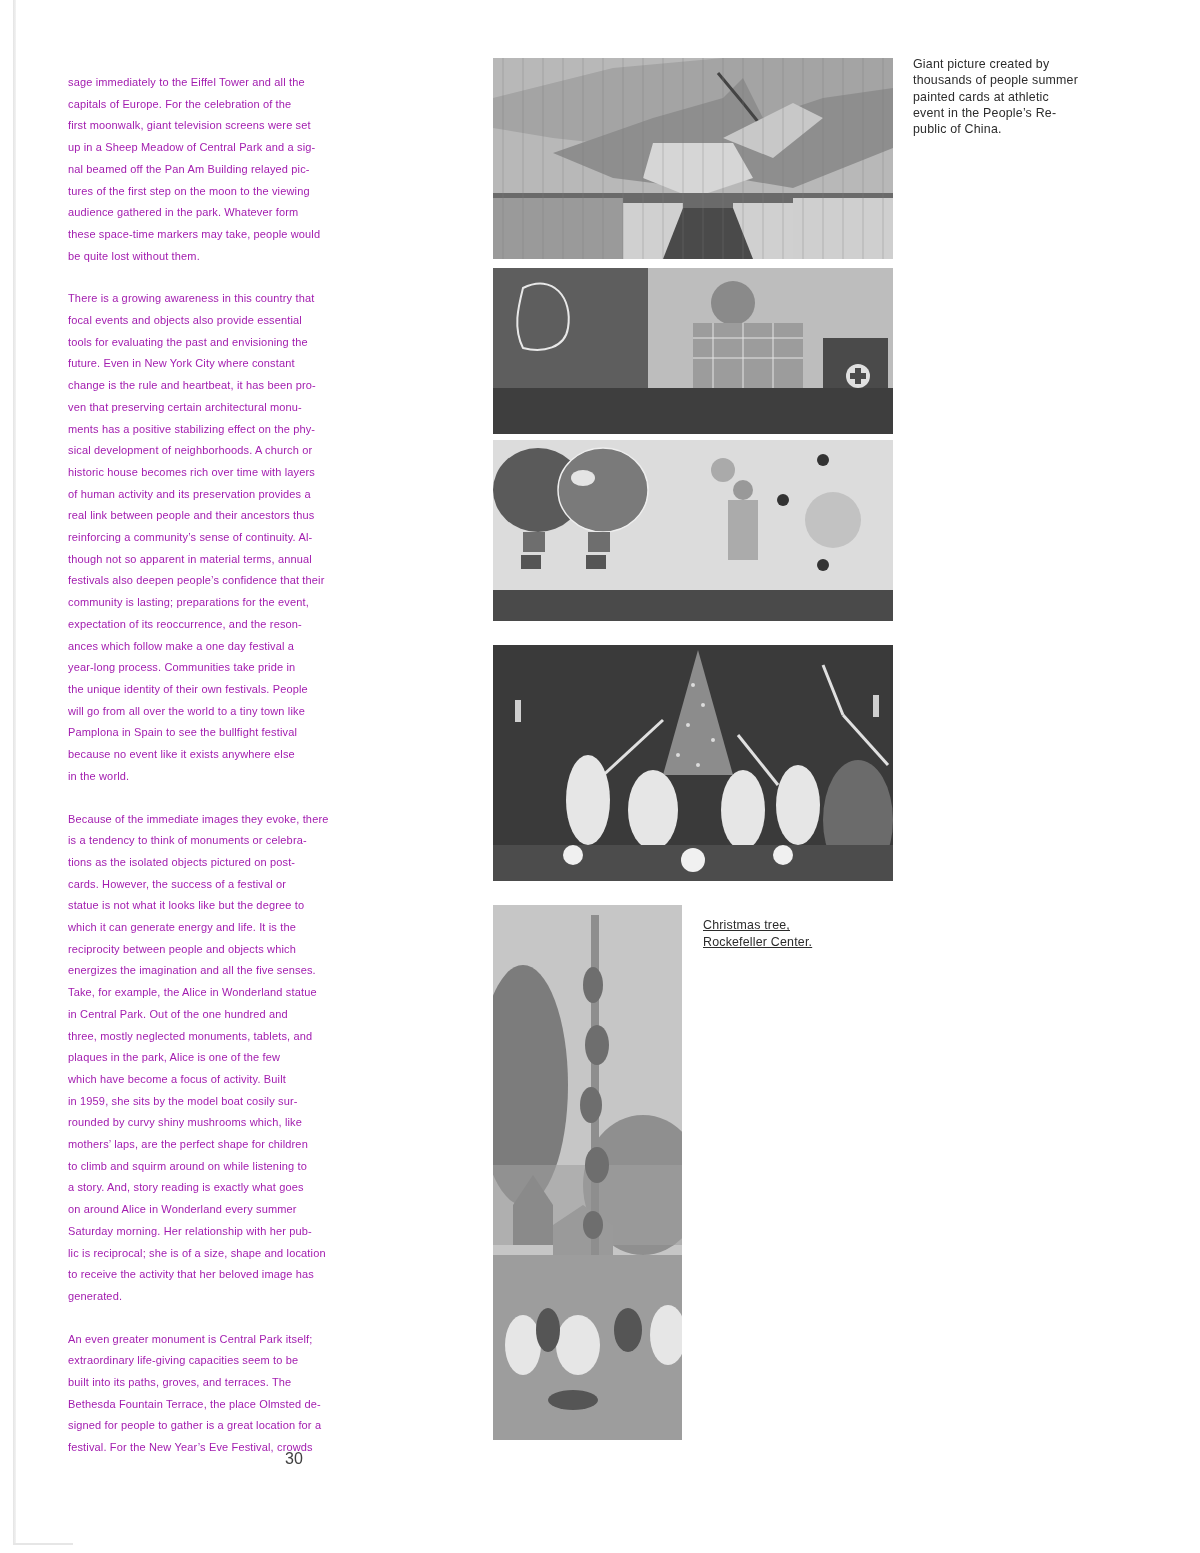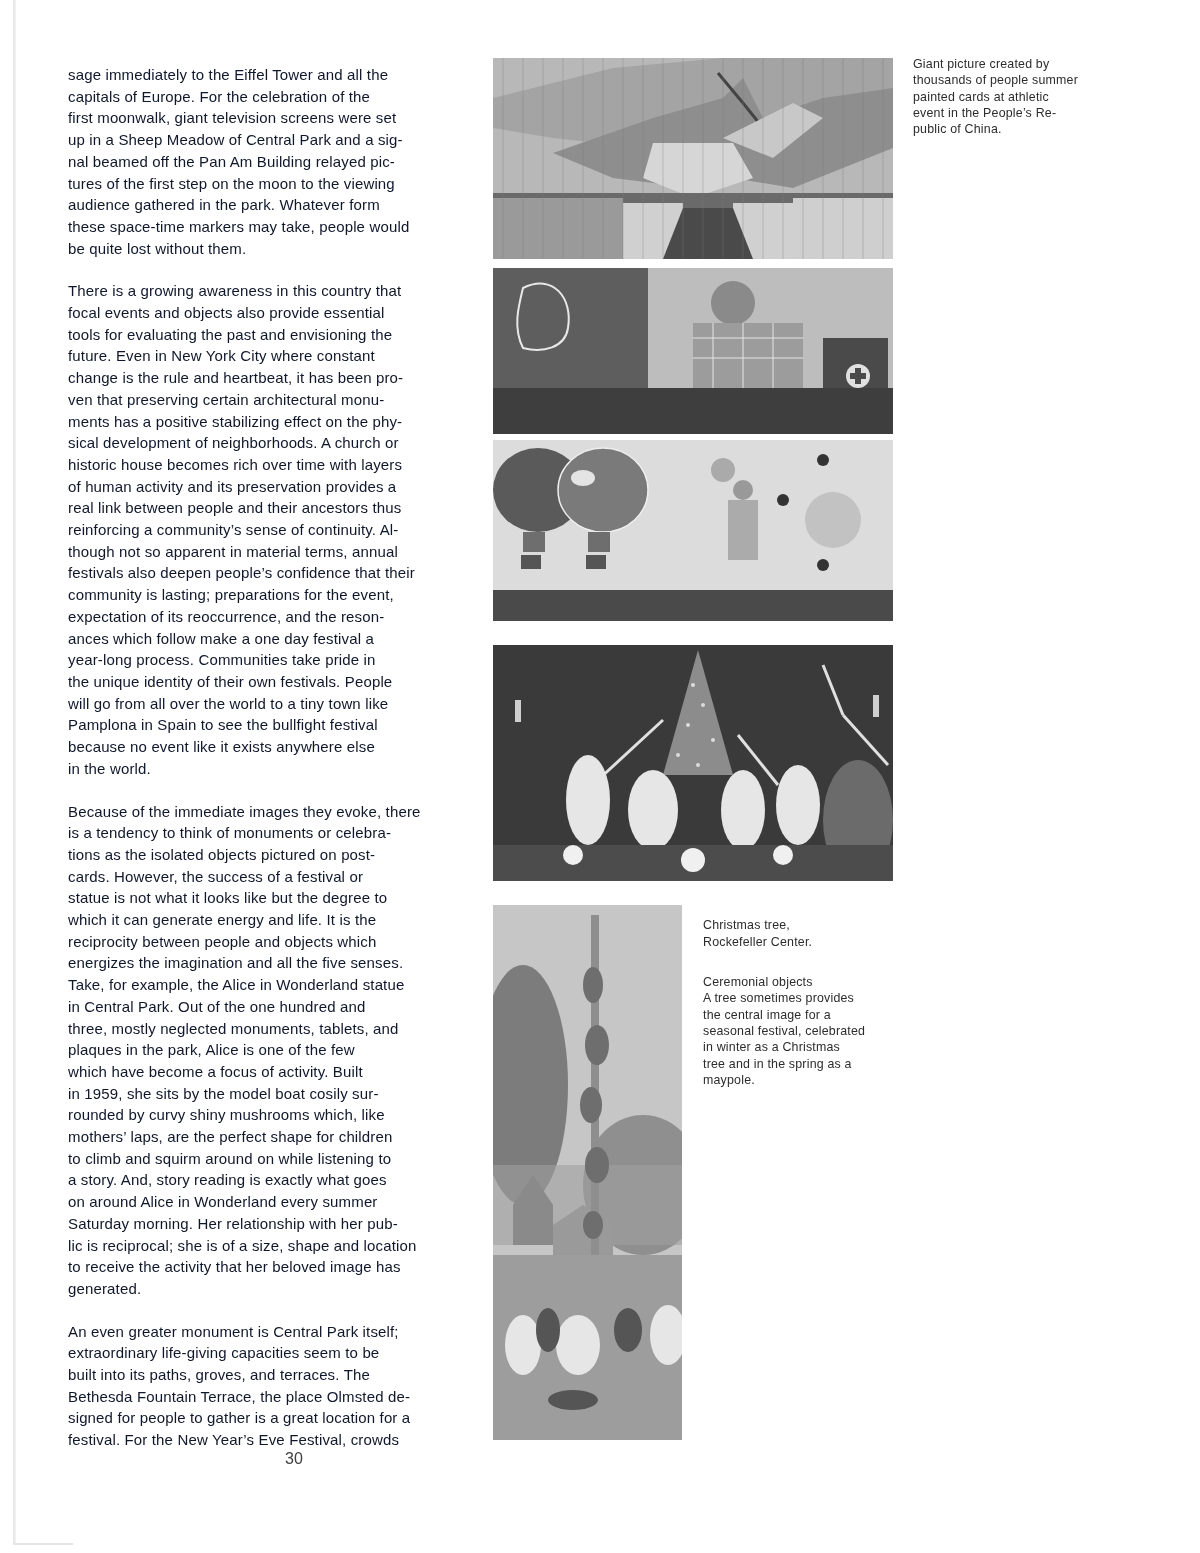--- a/index.html
+++ b/index.html
@@ -16,38 +16,38 @@
     background: linear-gradient(to right, #e4e4e4, #f3f3f3);
   }
   .page-bottom-edge {
     position: absolute; left: 13px; top: 1543px; width: 60px; height: 2px;
     background: #e6e6e6;
   }
   .body-col {
     position: absolute; left: 68px; top: 56px; width: 410px;
   }
   .para {
-    margin: 8px 0 21px 0;
-    font-size: 15px;
+    margin: 16px 0 21px 0;
+    font-size: 11px;
     line-height: 21.7px;
     letter-spacing: 0.15px;
     white-space: pre-line;
-    color: #0f172a;
+    color: #a21caf;
   }
   .caption {
     position: absolute;
     font-size: 12.4px;
     line-height: 16.3px;
     letter-spacing: 0.2px;
     color: #2c2c2c;
     white-space: pre-line;
   }
   .caption-china { left: 913px; top: 56px; width: 230px; }
   .caption-tree { left: 703px; top: 901px; width: 210px; }
-  .caption-tree .cap-title { display: block; margin-bottom: 8px; }
+  .caption-tree .cap-title { display: block; margin-bottom: 16px; text-decoration: underline; }
   .page-number {
     position: absolute; left: 274px; top: 1450px; width: 40px; text-align: center;
     font-size: 16px; color: #404040;
   }
 
   .photo { position: absolute; overflow: hidden; background: #8a8a8a; }
   .photo svg { display: block; width: 100%; height: 100%; }
 
   .photo-china-1 { left: 493px; top: 58px; width: 400px; height: 201px; }
   .photo-china-2 { left: 493px; top: 268px; width: 400px; height: 166px; }
@@ -271,22 +271,15 @@
 
 <div class="caption caption-china">Giant picture created by
 thousands of people summer
 painted cards at athletic
 event in the People’s Re-
 public of China.</div>
 
 <div class="caption caption-tree">
   <span class="cap-title">Christmas tree,
 Rockefeller Center.</span>
-  <span>Ceremonial objects
-A tree sometimes provides
-the central image for a
-seasonal festival, celebrated
-in winter as a Christmas
-tree and in the spring as a
-maypole.</span>
 </div>
 
 <div class="page-number">30</div>
 
 </body></html>

